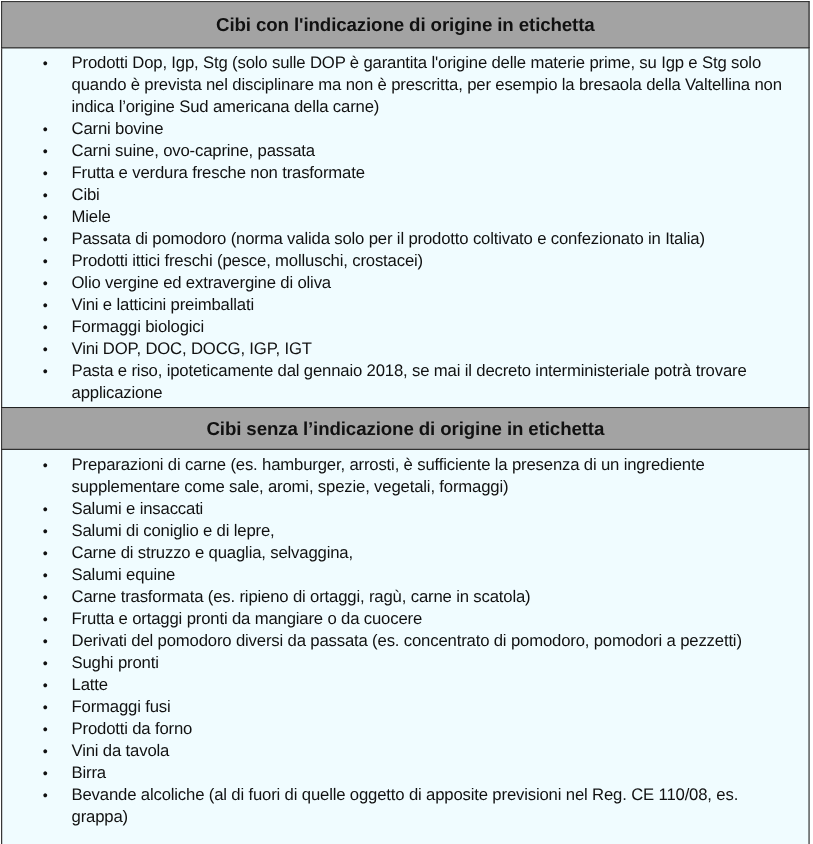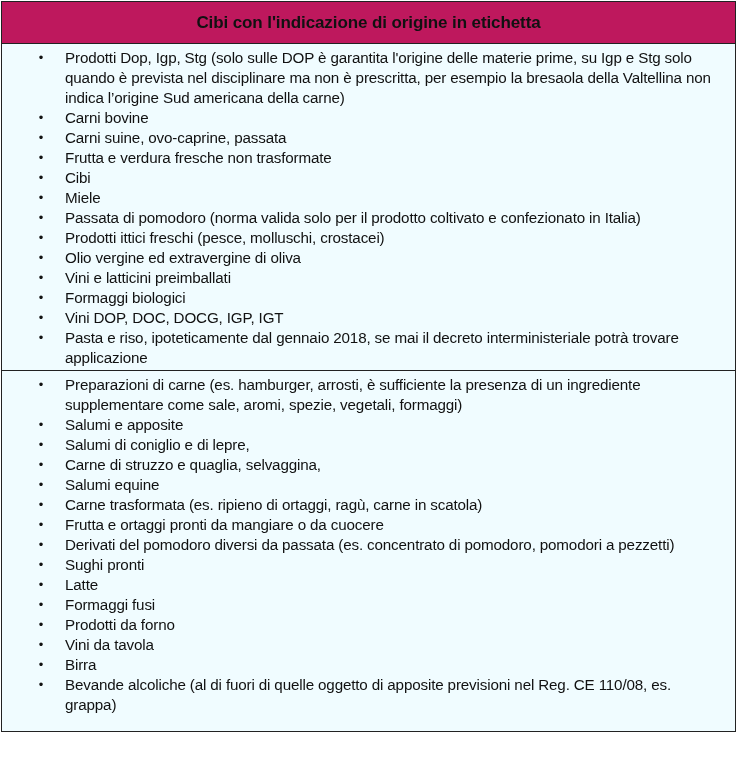--- a/index.html
+++ b/index.html
@@ -21,21 +21,21 @@
       width: 735px;
       border-collapse: collapse;
       table-layout: fixed;
     }
     .doc-table td {
       border: 1px solid #222222;
       padding: 0;
       vertical-align: top;
     }
     .section-header {
-      background: #be185d;
+      background: #a3a3a3;
       text-align: center;
       font-weight: bold;
       font-size: 17px;
       letter-spacing: -0.1px;
     }
     .section-header.first { height: 41px; line-height: 41px; }
     .section-header.second { height: 37px; line-height: 37px; }
     .section-body {
       background: #f0fcff;
     }
@@ -83,24 +83,27 @@
             <li><span class="bullet">•</span><span>Prodotti ittici freschi (pesce, molluschi, crostacei)</span></li>
             <li><span class="bullet">•</span><span>Olio vergine ed extravergine di oliva</span></li>
             <li><span class="bullet">•</span><span>Vini e latticini preimballati</span></li>
             <li><span class="bullet">•</span><span>Formaggi biologici</span></li>
             <li><span class="bullet">•</span><span>Vini DOP, DOC, DOCG, IGP, IGT</span></li>
             <li><span class="bullet">•</span><span>Pasta e riso, ipoteticamente dal gennaio 2018, se mai il decreto interministeriale potrà trovare applicazione</span></li>
           </ul>
       </td>
     </tr>
     <tr>
+      <td class="section-header second">Cibi senza l’indicazione di origine in etichetta</td>
+    </tr>
+    <tr>
       <td class="section-body body-two">
         <ul class="items" id="list-1">
             <li><span class="bullet">•</span><span>Preparazioni di carne (es. hamburger, arrosti, è sufficiente la presenza di un ingrediente supplementare come sale, aromi, spezie, vegetali, formaggi)</span></li>
-            <li><span class="bullet">•</span><span>Salumi e apposite</span></li>
+            <li><span class="bullet">•</span><span>Salumi e insaccati</span></li>
             <li><span class="bullet">•</span><span>Salumi di coniglio e di lepre,</span></li>
             <li><span class="bullet">•</span><span>Carne di struzzo e quaglia, selvaggina,</span></li>
             <li><span class="bullet">•</span><span>Salumi equine</span></li>
             <li><span class="bullet">•</span><span>Carne trasformata (es. ripieno di ortaggi, ragù, carne in scatola)</span></li>
             <li><span class="bullet">•</span><span>Frutta e ortaggi pronti da mangiare o da cuocere</span></li>
             <li><span class="bullet">•</span><span>Derivati del pomodoro diversi da passata (es. concentrato di pomodoro, pomodori a pezzetti)</span></li>
             <li><span class="bullet">•</span><span>Sughi pronti</span></li>
             <li><span class="bullet">•</span><span>Latte</span></li>
             <li><span class="bullet">•</span><span>Formaggi fusi</span></li>
             <li><span class="bullet">•</span><span>Prodotti da forno</span></li>

